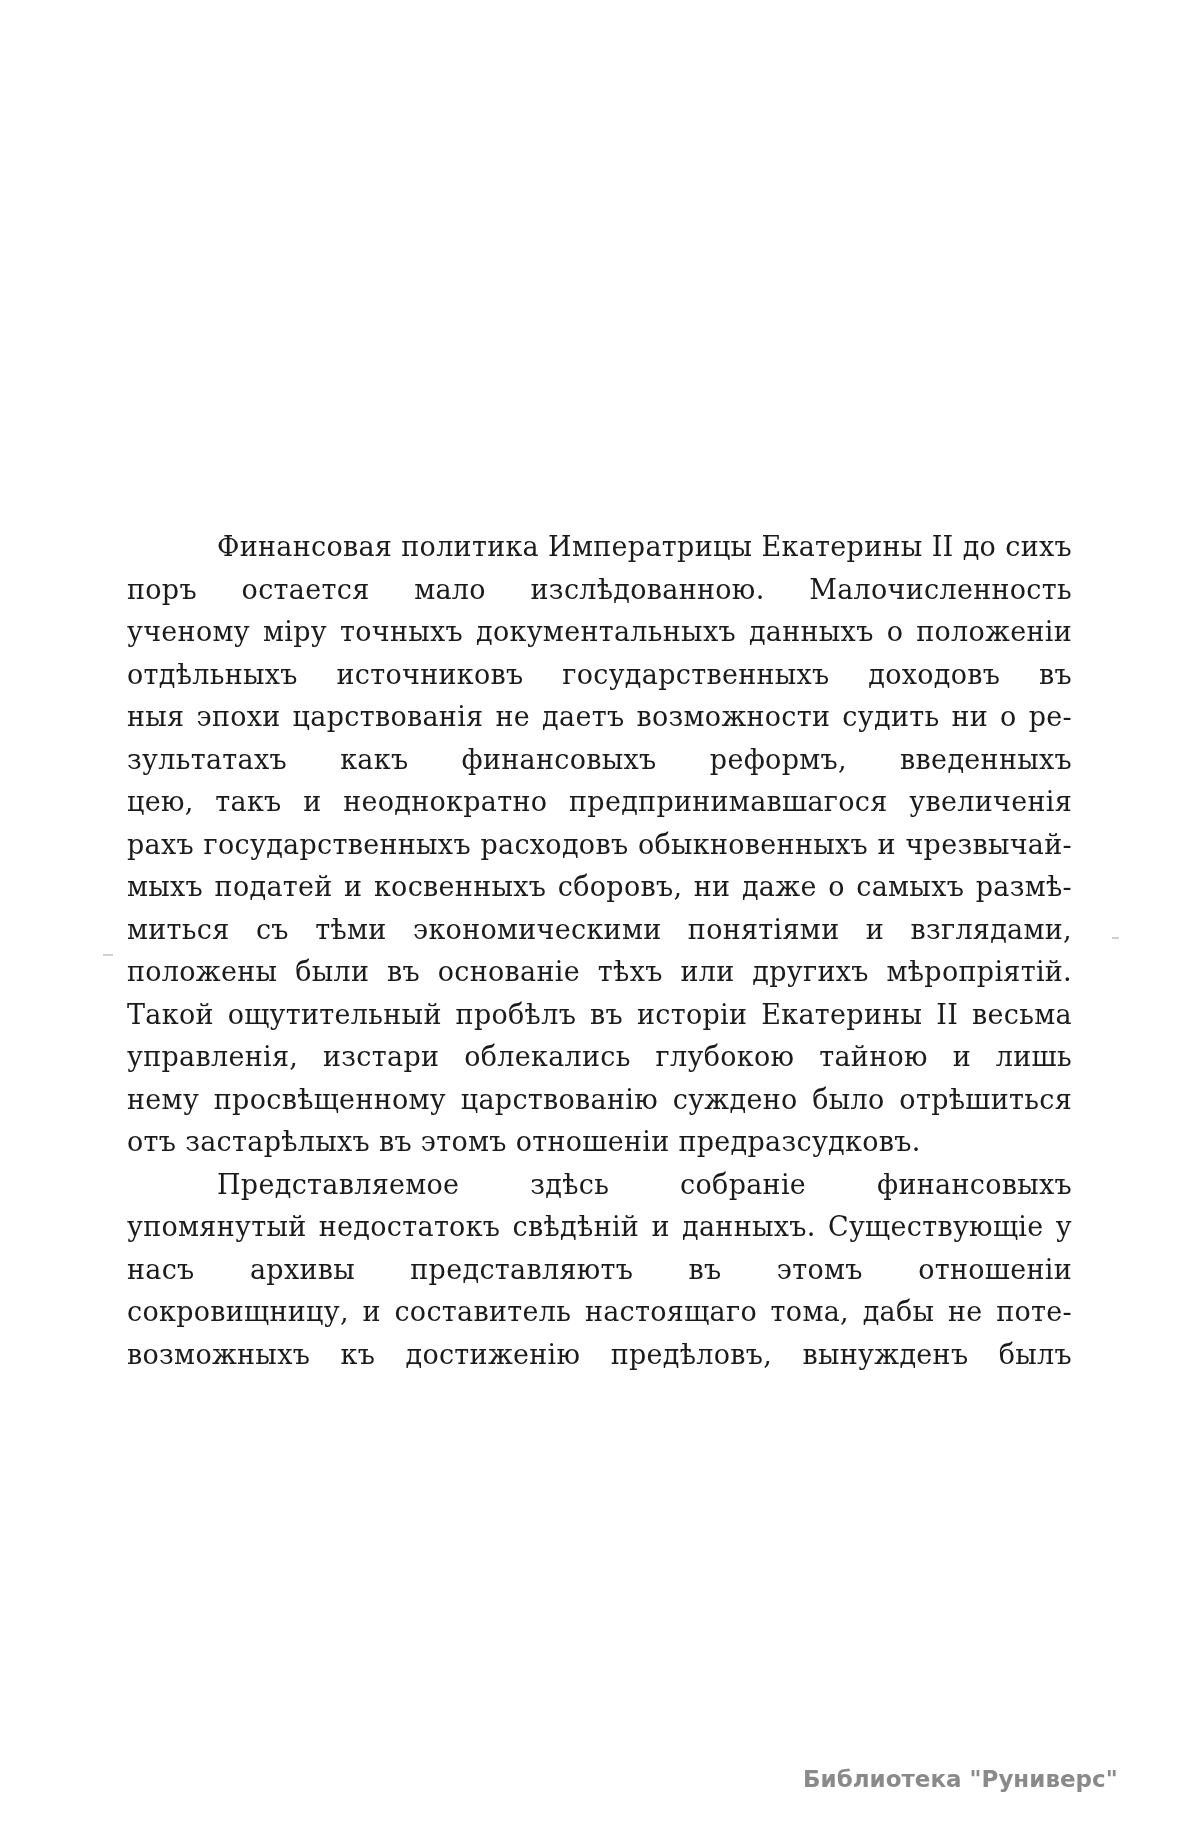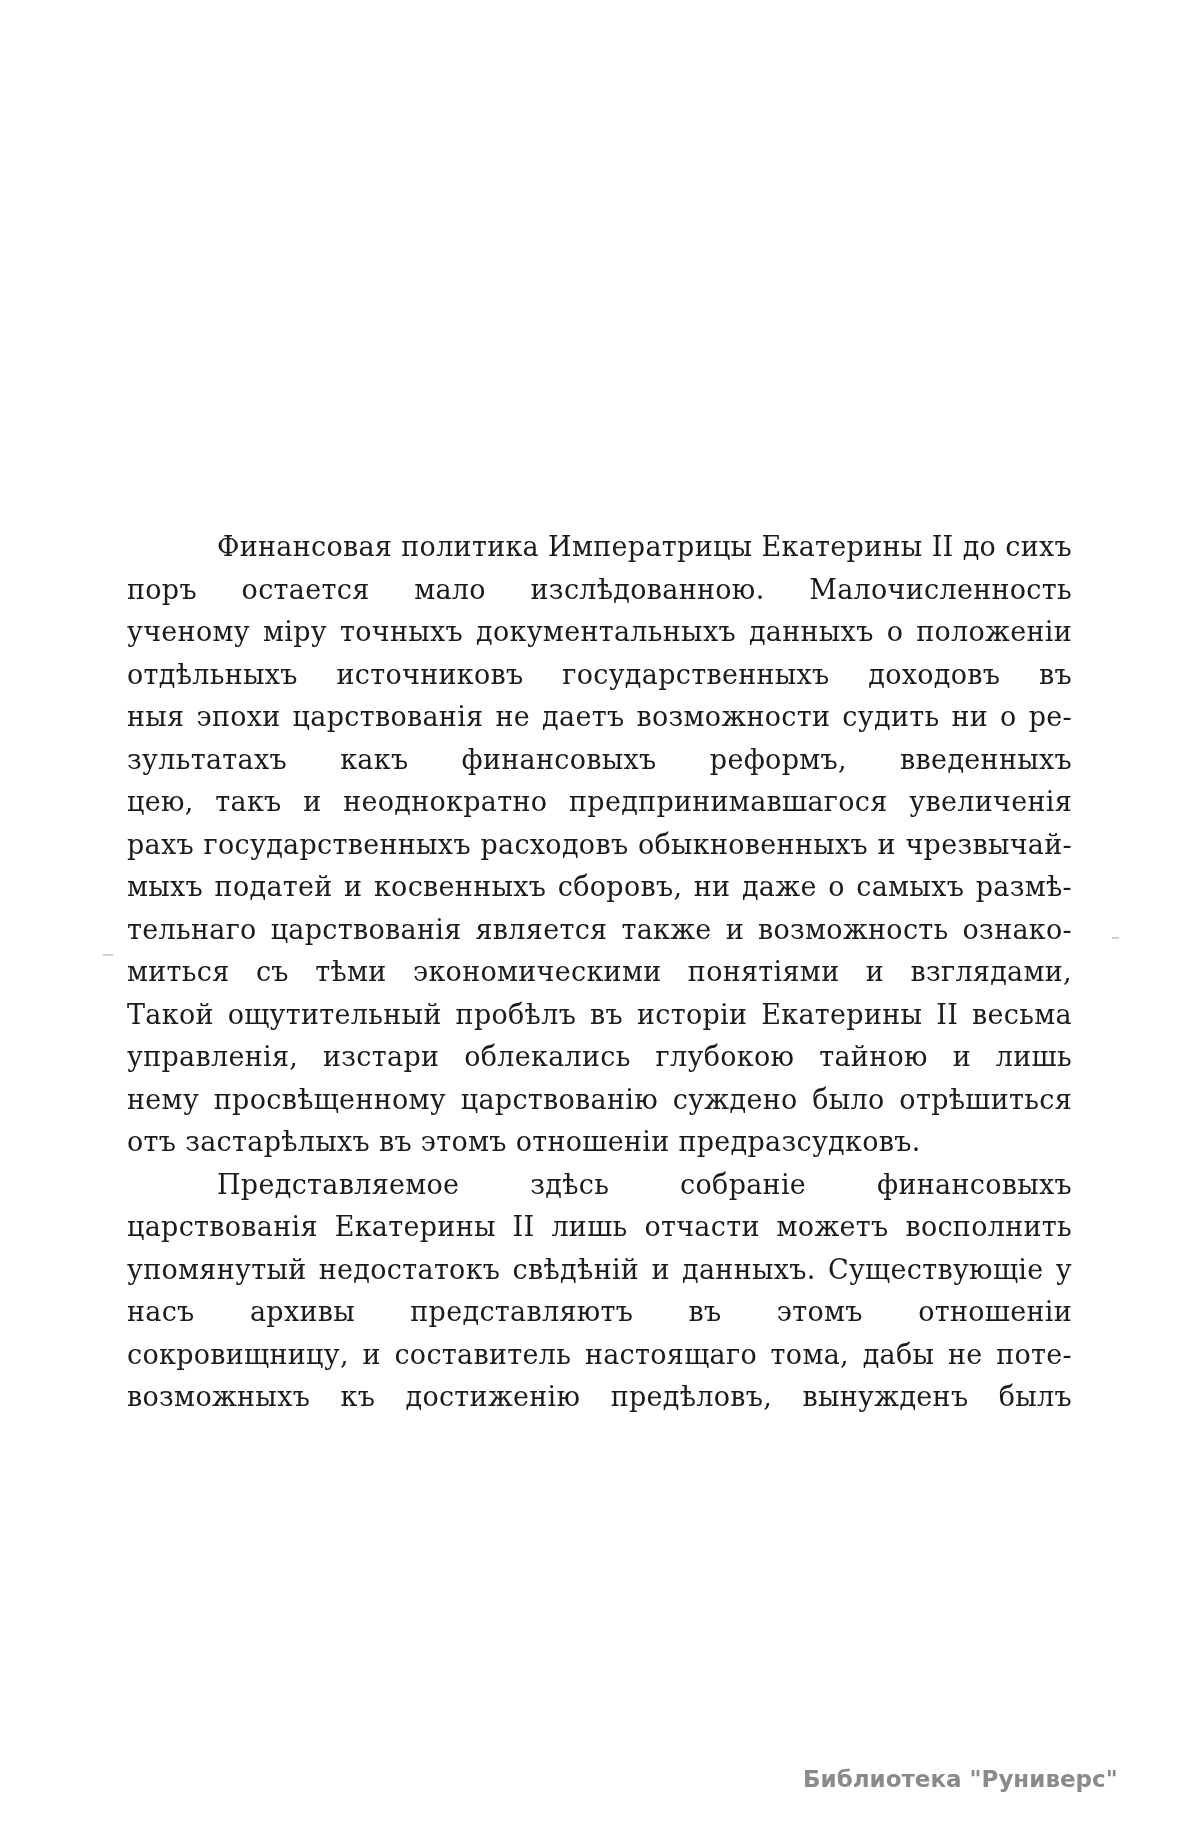--- a/index.html
+++ b/index.html
@@ -65,28 +65,27 @@
   <div class="text-block">
     <div class="line indent">Финансовая политика Императрицы Екатерины II до сихъ</div>
     <div class="line">поръ остается мало изслѣдованною. Малочисленность извѣстныхъ</div>
     <div class="line">ученому міру точныхъ документальныхъ данныхъ о положеніи</div>
     <div class="line">отдѣльныхъ источниковъ государственныхъ доходовъ въ различ-</div>
     <div class="line">ныя эпохи царствованія не даетъ возможности судить ни о ре-</div>
     <div class="line">зультатахъ какъ финансовыхъ реформъ, введенныхъ Императри-</div>
     <div class="line">цею, такъ и неоднократно предпринимавшагося увеличенія пря-</div>
     <div class="line">рахъ государственныхъ расходовъ обыкновенныхъ и чрезвычай-</div>
     <div class="line">мыхъ податей и косвенныхъ сборовъ, ни даже о самыхъ размѣ-</div>
-    <div class="line">тельнаго царствованія является также и возможность ознако-</div>
     <div class="line">миться съ тѣми экономическими понятіями и взглядами, которые</div>
+    <div class="line">положены были въ основаніе тѣхъ или другихъ мѣропріятій.</div>
     <div class="line">Такой ощутительный пробѣлъ въ исторіи Екатерины II весьма</div>
     <div class="line">управленія, изстари облекались глубокою тайною и лишь нынѣш-</div>
     <div class="line">нему просвѣщенному царствованію суждено было отрѣшиться</div>
     <div class="line endp">отъ застарѣлыхъ въ этомъ отношеніи предразсудковъ.</div>
     <div class="line indent">Представляемое здѣсь собраніе финансовыхъ документовъ</div>
-    <div class="line">царствованія Екатерины II лишь отчасти можетъ восполнить</div>
     <div class="line">упомянутый недостатокъ свѣдѣній и данныхъ. Существующіе у</div>
     <div class="line">насъ архивы представляютъ въ этомъ отношеніи неисчерпаемую</div>
     <div class="line">сокровищницу, и составитель настоящаго тома, дабы не поте-</div>
     <div class="line">возможныхъ къ достиженію предѣловъ, вынужденъ былъ выбрать</div>
   </div>
 
   <div class="speck speck-1"></div>
   <div class="speck speck-2"></div>
 
   <div class="watermark">Библиотека "Руниверс"</div>

